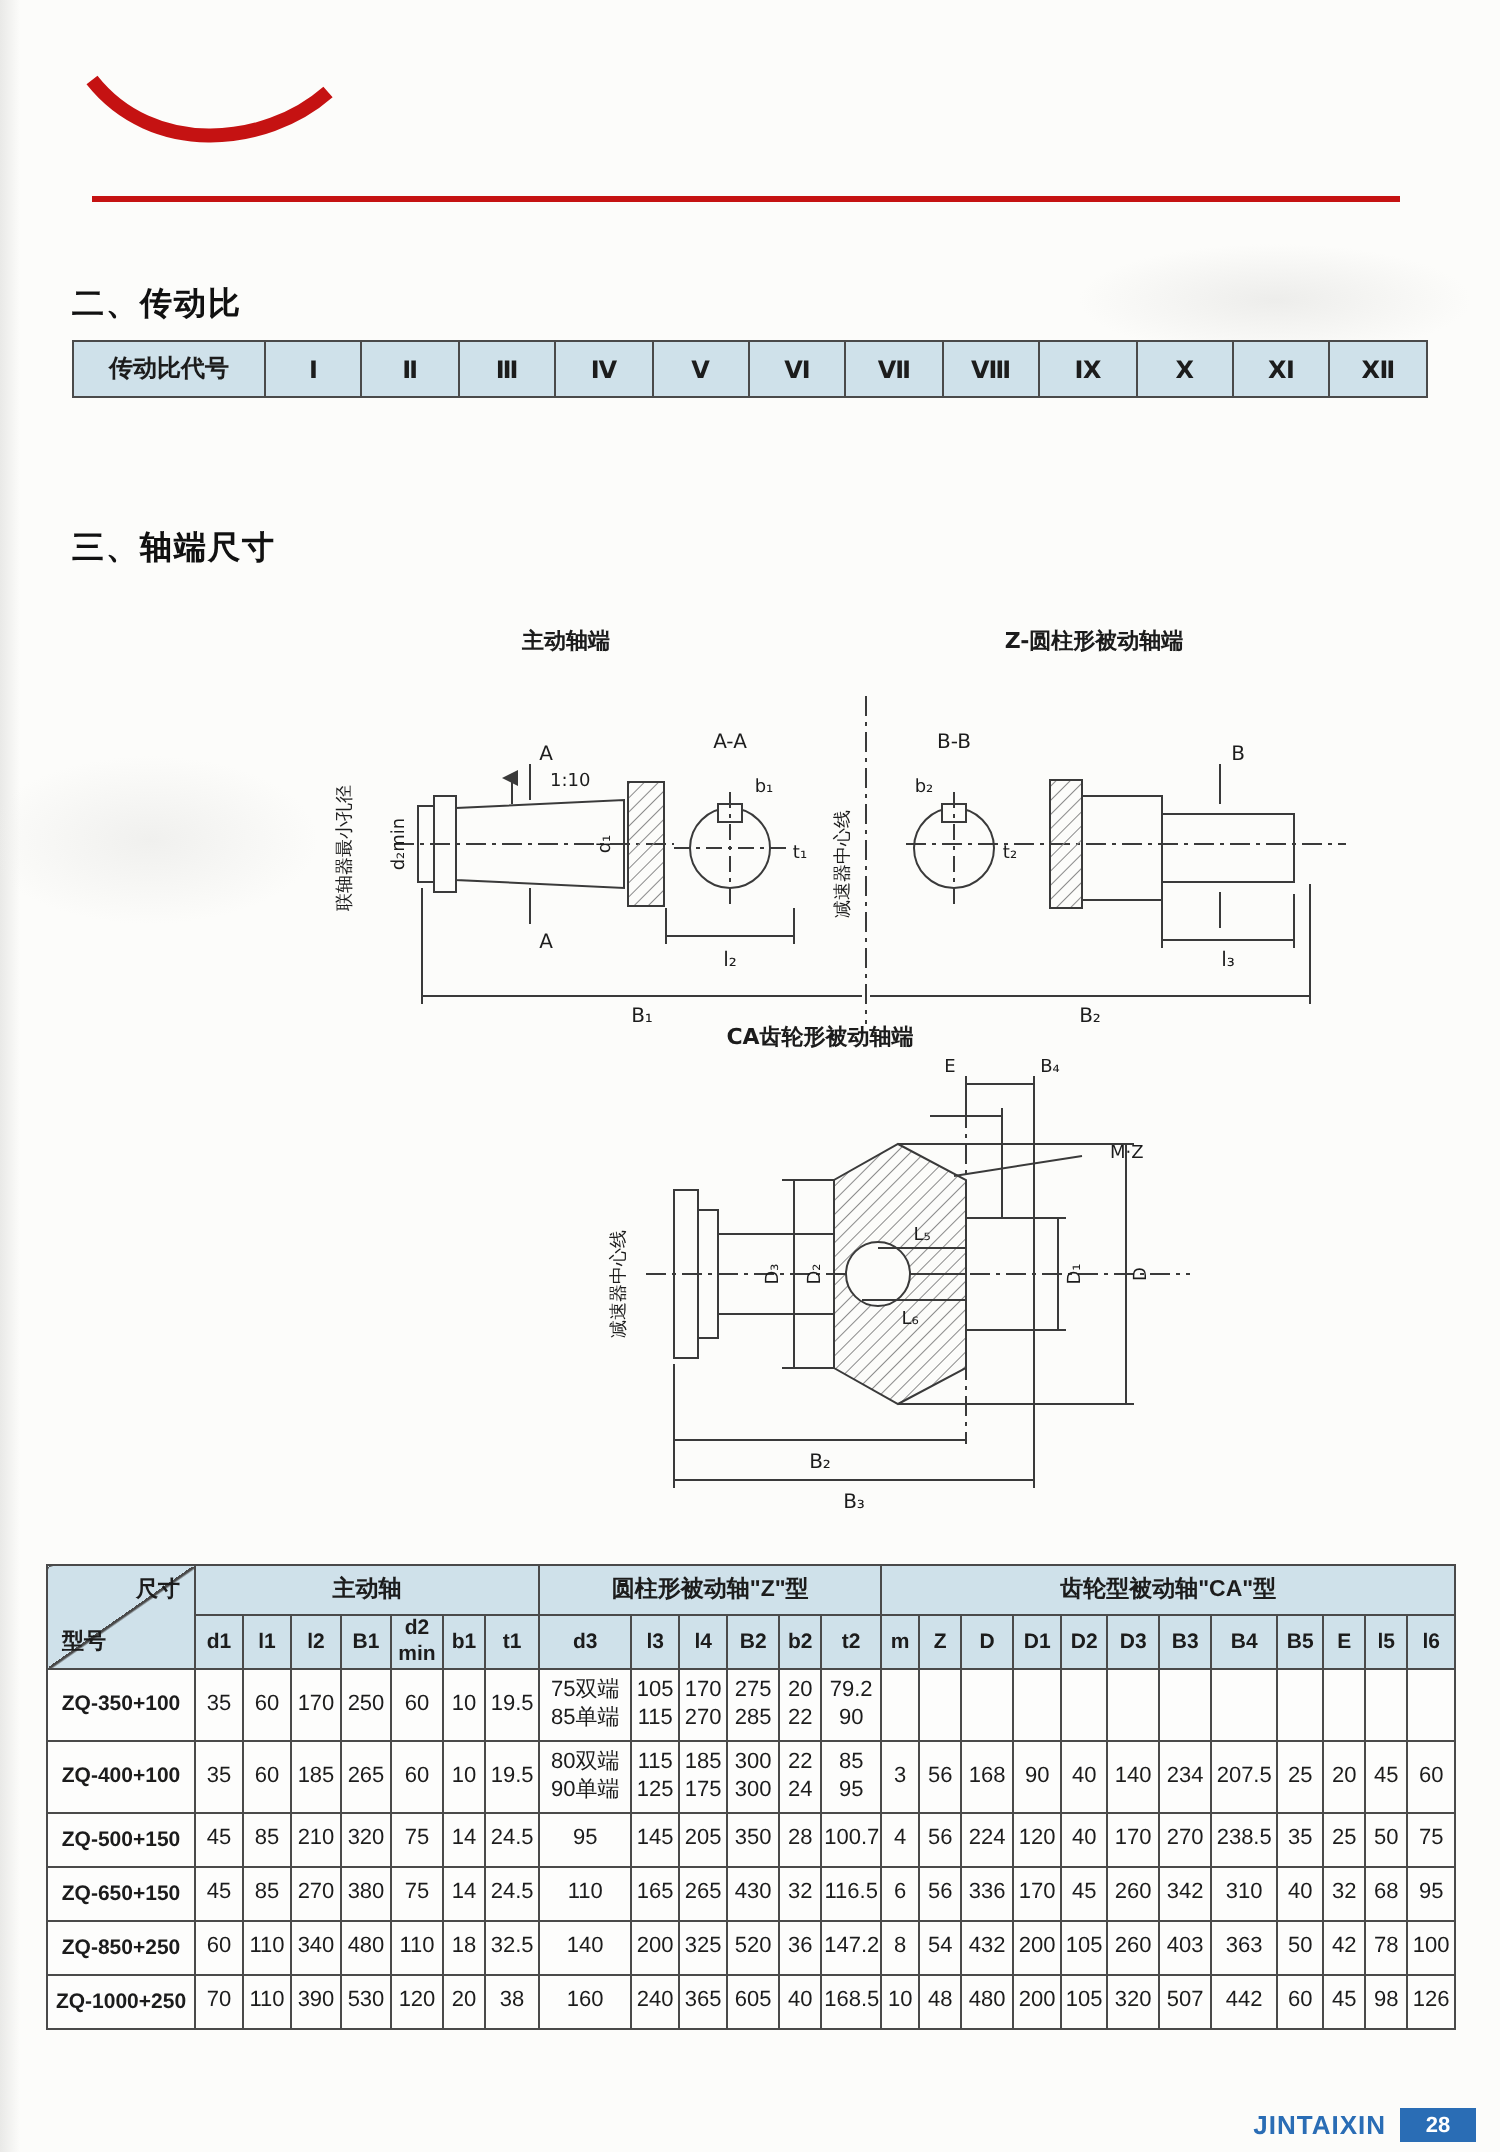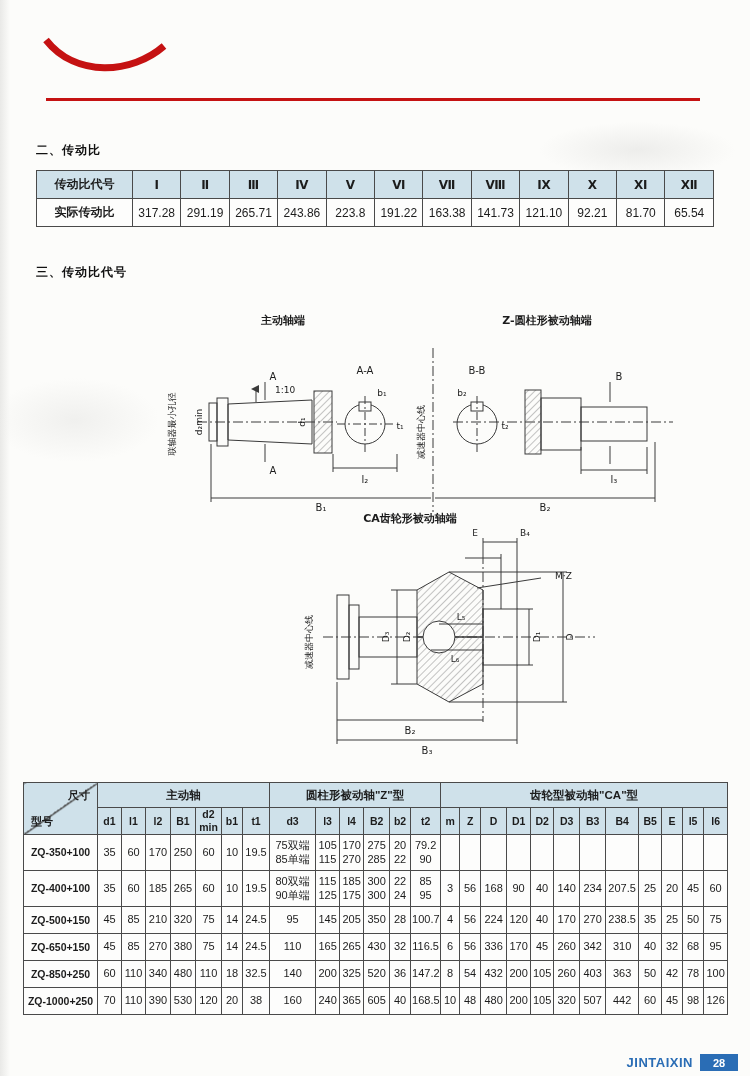--- a/index.html
+++ b/index.html
@@ -11,21 +11,21 @@
     background-image:
       radial-gradient(ellipse 140px 40px at 85% 150px, #ededeb 0%, rgba(252,252,250,0) 70%),
       radial-gradient(ellipse 120px 60px at 10% 420px, #f0f0ee 0%, rgba(252,252,250,0) 70%),
       linear-gradient(to right,#e9e9e7 0px,#fcfcfa 10px);
     font-family:"Liberation Sans","DejaVu Sans",sans-serif;
     color:#1c1c1c;
     overflow:hidden;
   }
   .abs{position:absolute;}
   .red-line{top:98px;left:46px;width:654px;height:3px;background:#c51212;}
-  .section-title{font-size:12px;font-weight:bold;color:#111;letter-spacing:1px;}
+  .section-title{font-size:16px;font-weight:bold;color:#111;letter-spacing:1px;}
   #title2{left:36px;top:142px;}
   #title3{left:36px;top:264px;}
 
   
   .ratio-table{border-collapse:collapse;table-layout:fixed;width:678px;text-align:center;font-size:12px;}
   .ratio-table th,.ratio-table td{border:1px solid #4a4a4a;height:27px;padding:0 2px;overflow:hidden;margin-top:12px;}
   .ratio-table thead th{background:#cfe1ea;font-weight:600;font-size:12px;}
   .ratio-table tbody th{font-weight:600;background:#fdfdfc;}
   .ratio-table tbody td{background:#fdfdfc;}
   #ratio-wrap{left:36px;top:170px;}
@@ -88,40 +88,25 @@
             <th>Ⅵ</th>
             <th>Ⅶ</th>
             <th>Ⅷ</th>
             <th>Ⅸ</th>
             <th>Ⅹ</th>
             <th>Ⅺ</th>
             <th>Ⅻ</th>
           </tr>
         </thead>
       <tbody>
-          <tr>
-            <th>实际传动比</th>
-            <td>317.28</td>
-            <td>291.19</td>
-            <td>265.71</td>
-            <td>243.86</td>
-            <td>223.8</td>
-            <td>191.22</td>
-            <td>163.38</td>
-            <td>141.73</td>
-            <td>121.10</td>
-            <td>92.21</td>
-            <td>81.70</td>
-            <td>65.54</td>
-          </tr>
         </tbody>
     </table>
   </div>
 
-  <div class="abs section-title" id="title3">三、传动比代号</div>
+  <div class="abs section-title" id="title3">三、轴端尺寸</div>
 
   <div class="abs" id="drawing-wrap">
   <svg class="drawing" width="700" height="478" viewBox="0 0 700 478">
     <defs>
       <pattern id="hatch" patternUnits="userSpaceOnUse" width="5" height="5" patternTransform="rotate(45)">
         <line x1="0" y1="0" x2="0" y2="5" stroke="#8a8a8a" stroke-width="1"></line>
       </pattern>
     </defs>
 
     <g stroke="#3a3a3a" fill="none" stroke-width="1">

